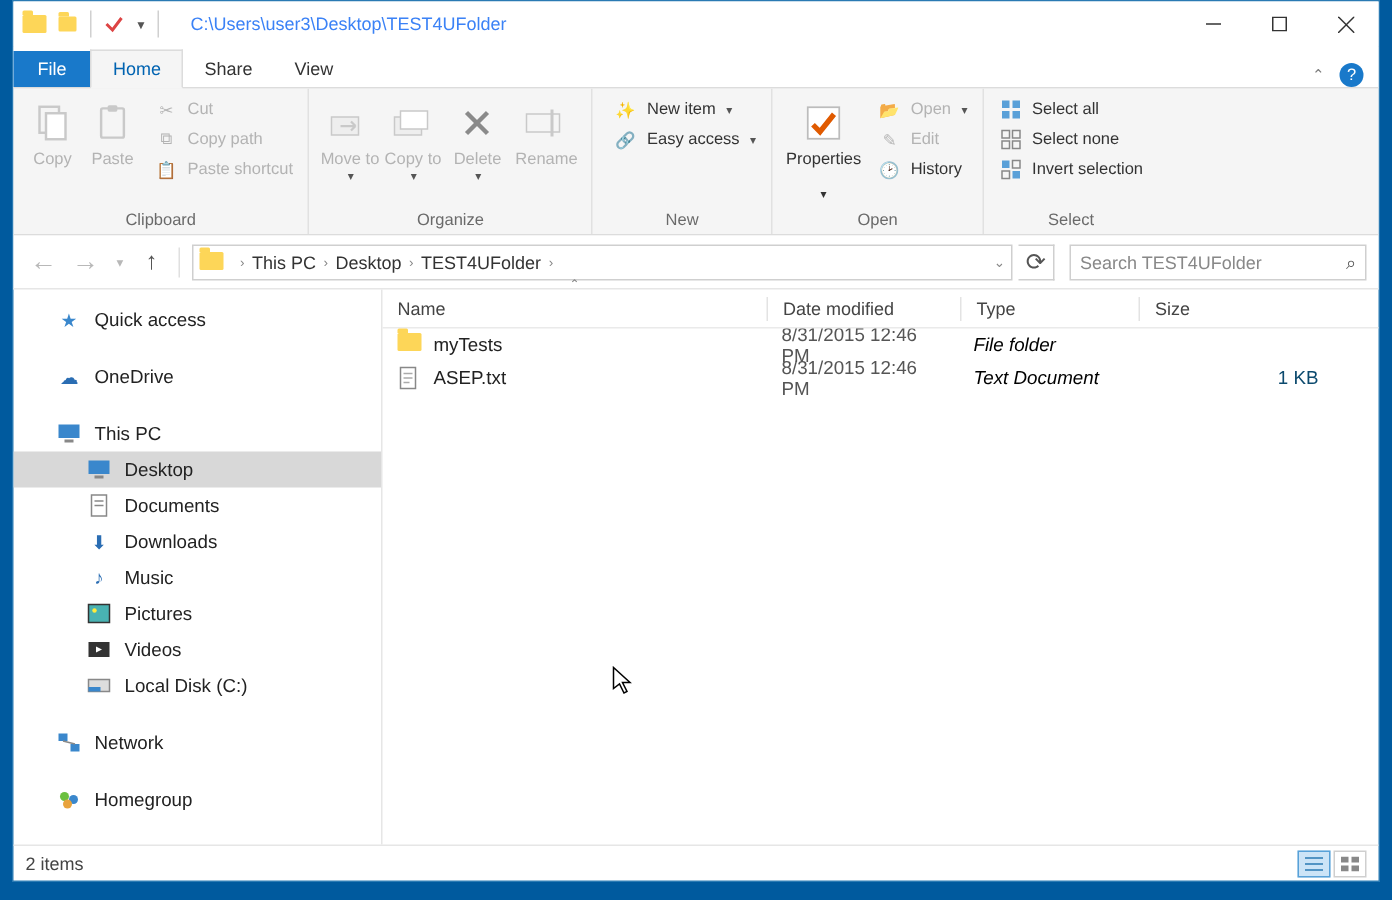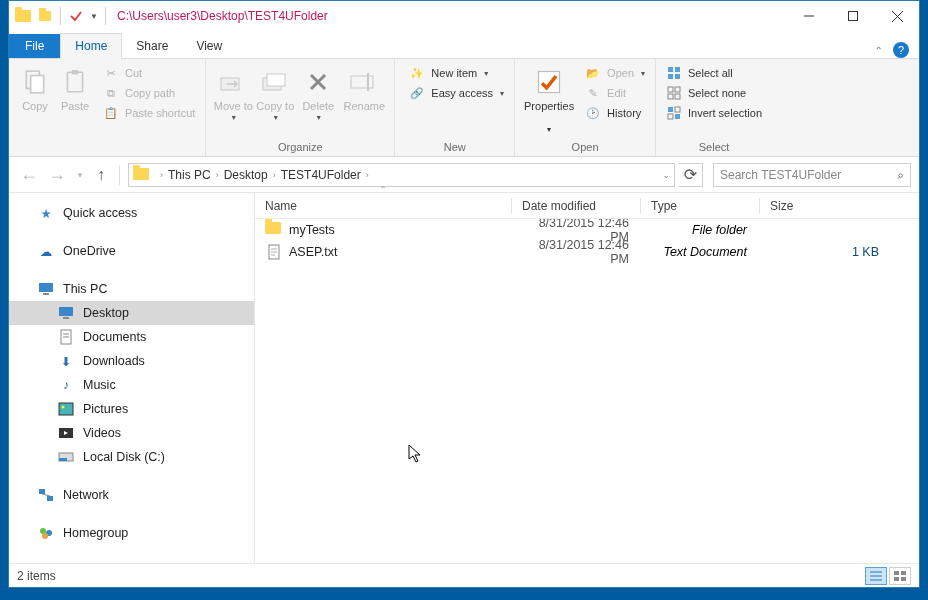--- a/index.html
+++ b/index.html
@@ -7,21 +7,21 @@
   .window { position: absolute; left: 8px; top: 0; width: 912px; height: 588px; background: #fff; border: 1px solid #2a7ab3; display: flex; flex-direction: column; }
 
   
   .titlebar { height: 30px; background: #fff; display: flex; align-items: center; padding-left: 4px; }
   .titlebar .qat { display: flex; align-items: center; gap: 2px; }
   .qat-icon { width: 20px; height: 20px; display: flex; align-items: center; justify-content: center; }
   .folder-shape { width: 16px; height: 12px; background: #fdd658; border-radius: 1px; position: relative; }
   .folder-shape::before { content:""; position:absolute; top:-3px; left:0; width:7px; height:3px; background:#fdd658; border-radius:1px 1px 0 0;}
   .qat-sep { width:1px; height:18px; background:#d0d0d0; margin:0 3px; }
   .qat-chev { width:12px; height:12px; display:flex; align-items:center; justify-content:center; color:#555; font-size:8px; }
-  .titlepath { margin-left: 8px; font-size: 12px; color: #be185d; }
+  .titlepath { margin-left: 18px; font-size: 12px; color: #3b82f6; }
   .wincontrols { margin-left:auto; display:flex; }
   .wctrl { width: 44px; height:30px; display:flex; align-items:center; justify-content:center; font-size:12px; color:#333; }
   .wctrl svg { stroke:#333; }
 
   
   .tabbar { height:28px; background:#fff; display:flex; align-items:flex-end; border-bottom:1px solid #dcdcdc; position:relative; }
   .tab-file { background:#1979ca; color:#fff; padding:5px 16px; font-size:12px; }
   .tab { padding:5px 14px; font-size:12px; color:#333; position:relative; }
   .tab.active { background:#f5f5f5; border:1px solid #dcdcdc; border-bottom:1px solid #f5f5f5; margin-bottom:-1px; color:#0063b1; }
   .tab-right { margin-left:auto; display:flex; align-items:center; gap:10px; padding-right:10px; }
@@ -68,21 +68,21 @@
   .col { padding:0 10px; position:relative; }
   .col-name { width:256px; }
   .col-date { width:128px; }
   .col-type { width:118px; }
   .col-size { flex:1; }
   .col-sep { width:1px; height:16px; background:#e3e3e3; }
   .sort-ind { position:absolute; top:-14px; left:50%; transform:translateX(-50%); font-size:8px; color:#888; }
 
   .rows { flex:1; }
   .row { display:flex; align-items:center; height:22px; font-size:12.5px; color:#222; }
-  .cell { padding:0 10px;text-align:right; }
+  .cell { padding:0 10px; }
   .cell-name { width:256px; display:flex; align-items:center; gap:8px; }
   .cell-date { width:128px; color:#555; }
   .cell-type { width:118px; color:#000000;font-style:italic; }
   .cell-size { flex:1; text-align:right; padding-right:40px; color:#0c4a6e; }
   .file-ic { width:16px; height:16px; }
 
   .statusbar { height:24px; border-top:1px solid #e6e6e6; display:flex; align-items:center; font-size:12px; color:#444; padding:0 8px; }
   .viewbtns { margin-left:auto; display:flex; gap:2px; }
   .viewbtn { width:22px; height:18px; border:1px solid #cfcfcf; display:flex; align-items:center; justify-content:center; font-size:10px; }
   .viewbtn.active { background:#cce4f7; border-color:#58a1d8; }
@@ -174,20 +174,21 @@
           <div class="smallbtn disabled">
               <span class="sic">⧉</span>
               <span>Copy path</span>
             </div>
           <div class="smallbtn disabled">
               <span class="sic">📋</span>
               <span>Paste shortcut</span>
             </div>
         </div>
       </div>
+      <div class="rgroup-label">Clipboard</div>
     </div>
 
     <div class="rgroup">
       <div class="rgroup-body">
         <div class="bigbtn disabled" style="width:42px;">
           <div class="ic">
               <svg width="28" height="24">
                 <rect x="2" y="8" width="18" height="12" fill="#eee" stroke="#c9c9c9"></rect>
                 <path d="M8 14h10m0 0l-3-3m3 3l-3 3" stroke="#c9c9c9" fill="none" stroke-width="1.5"></path>
               </svg>

